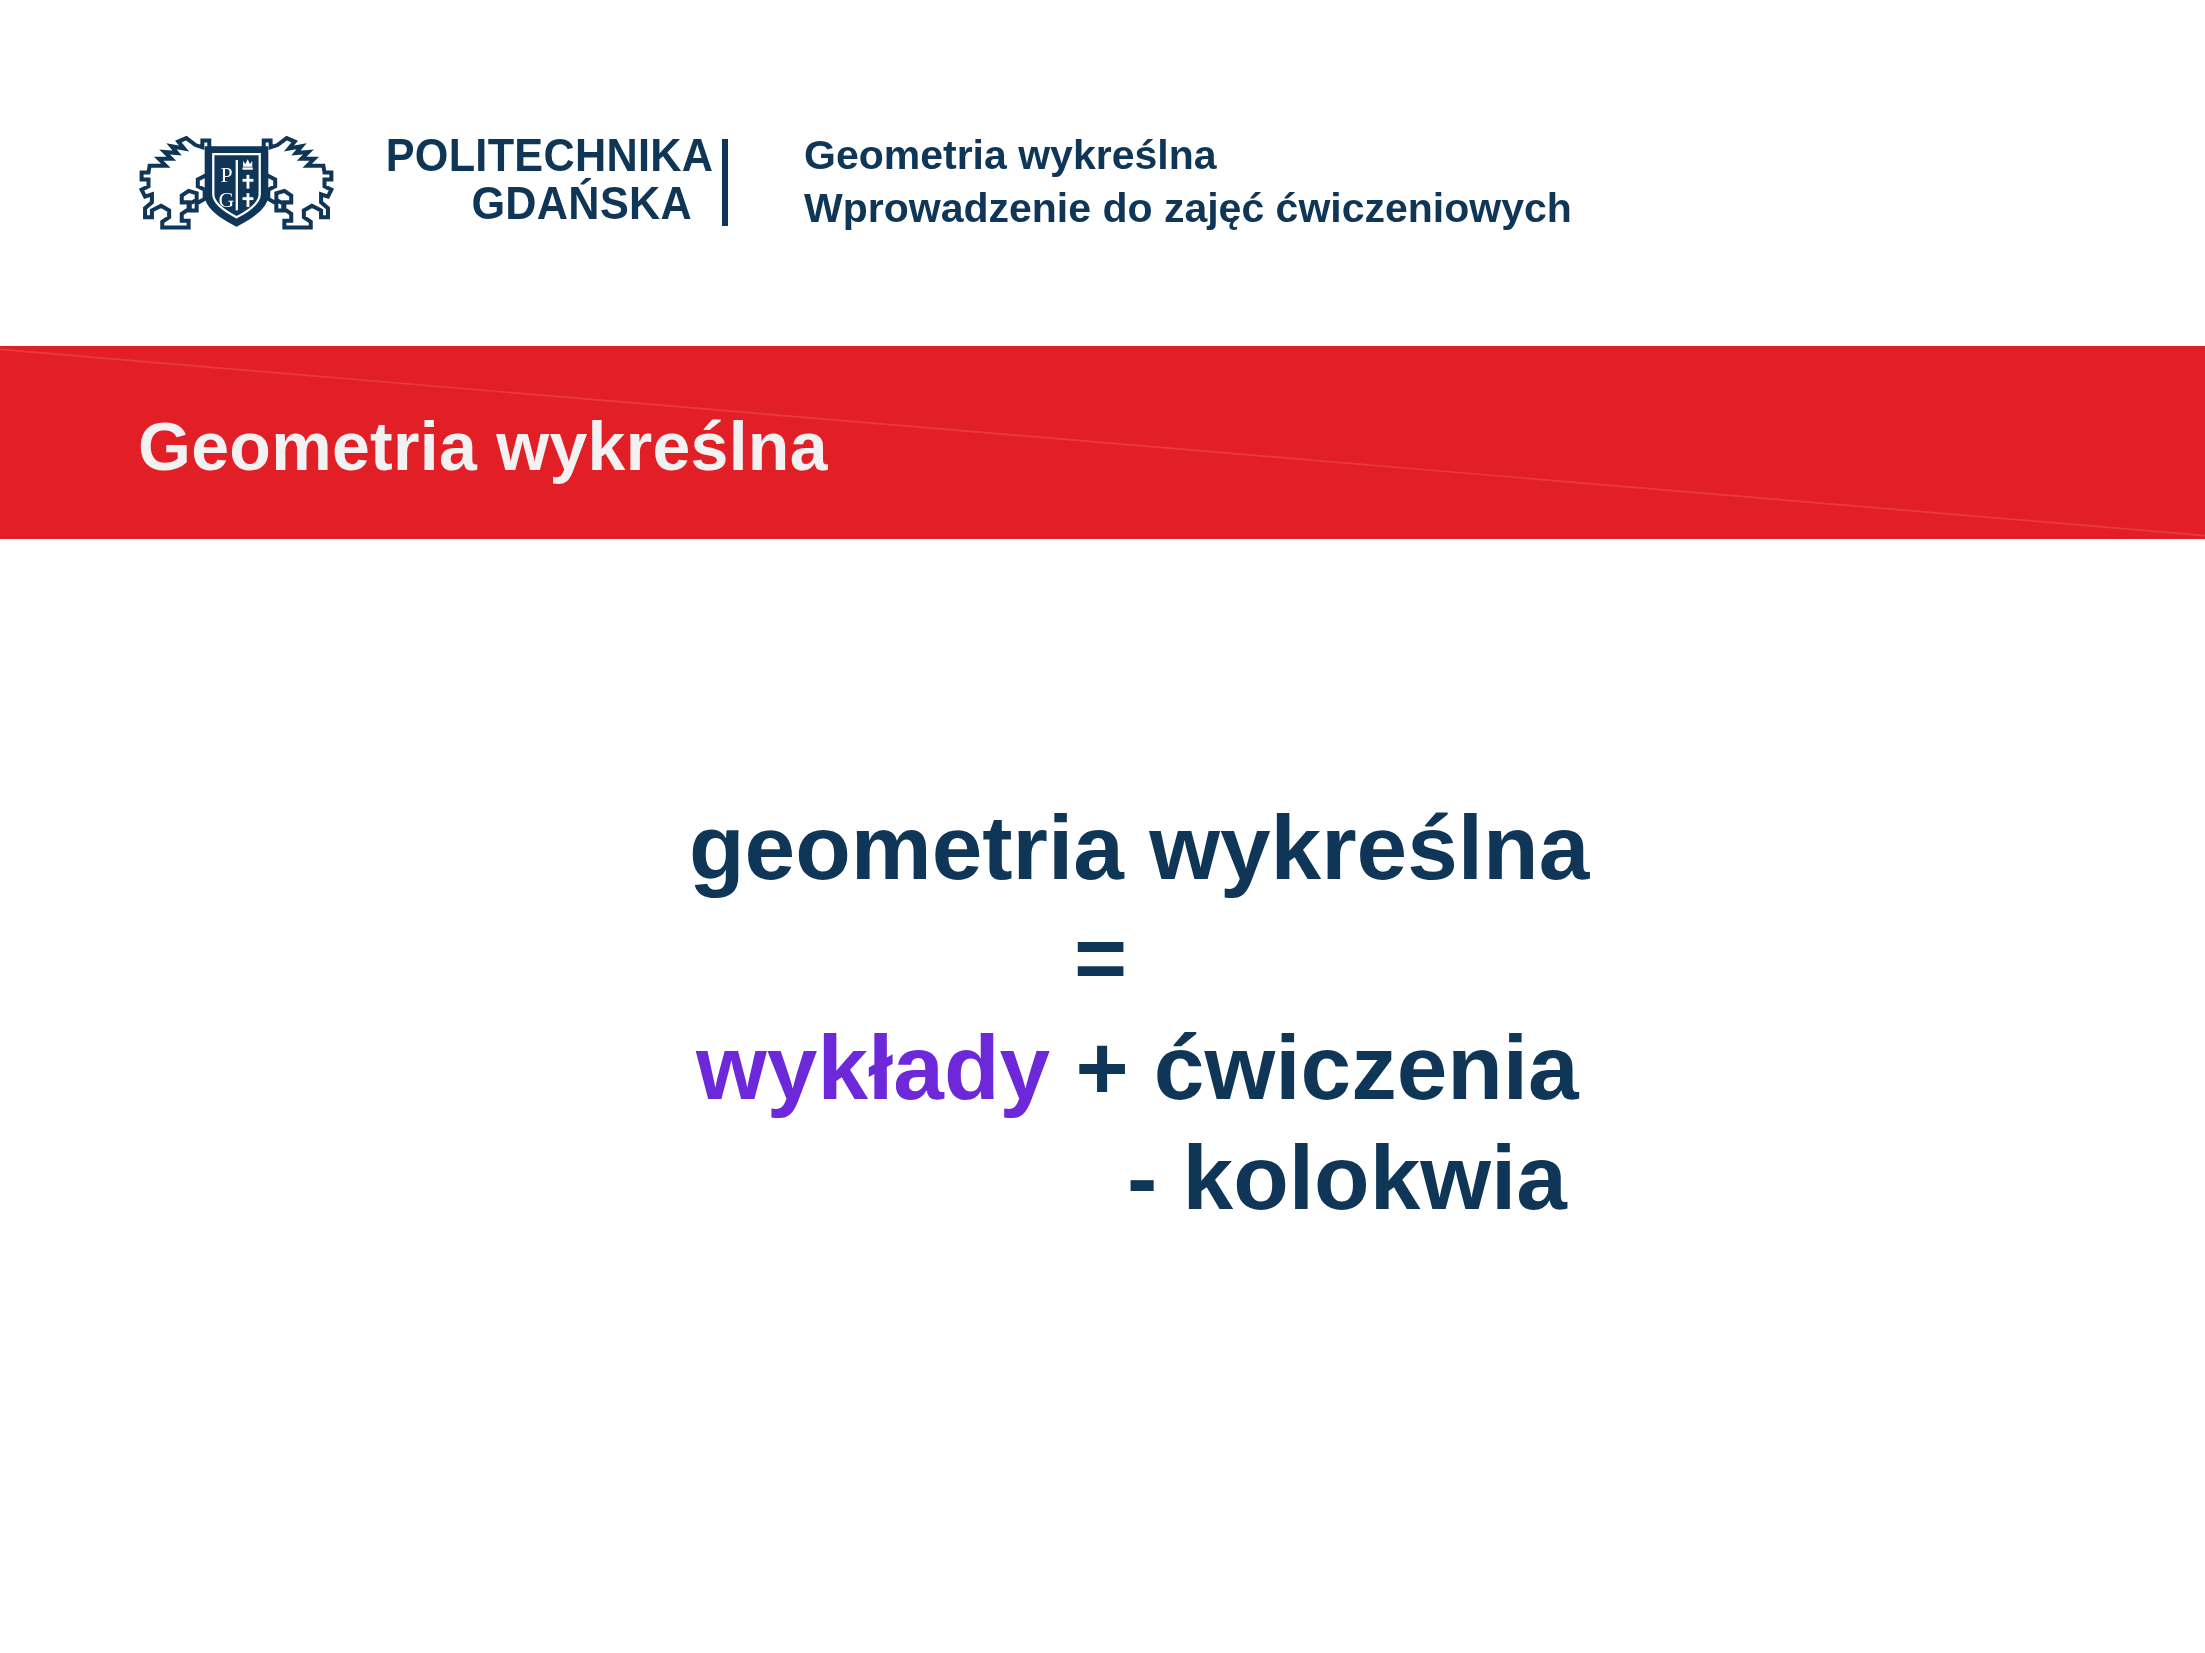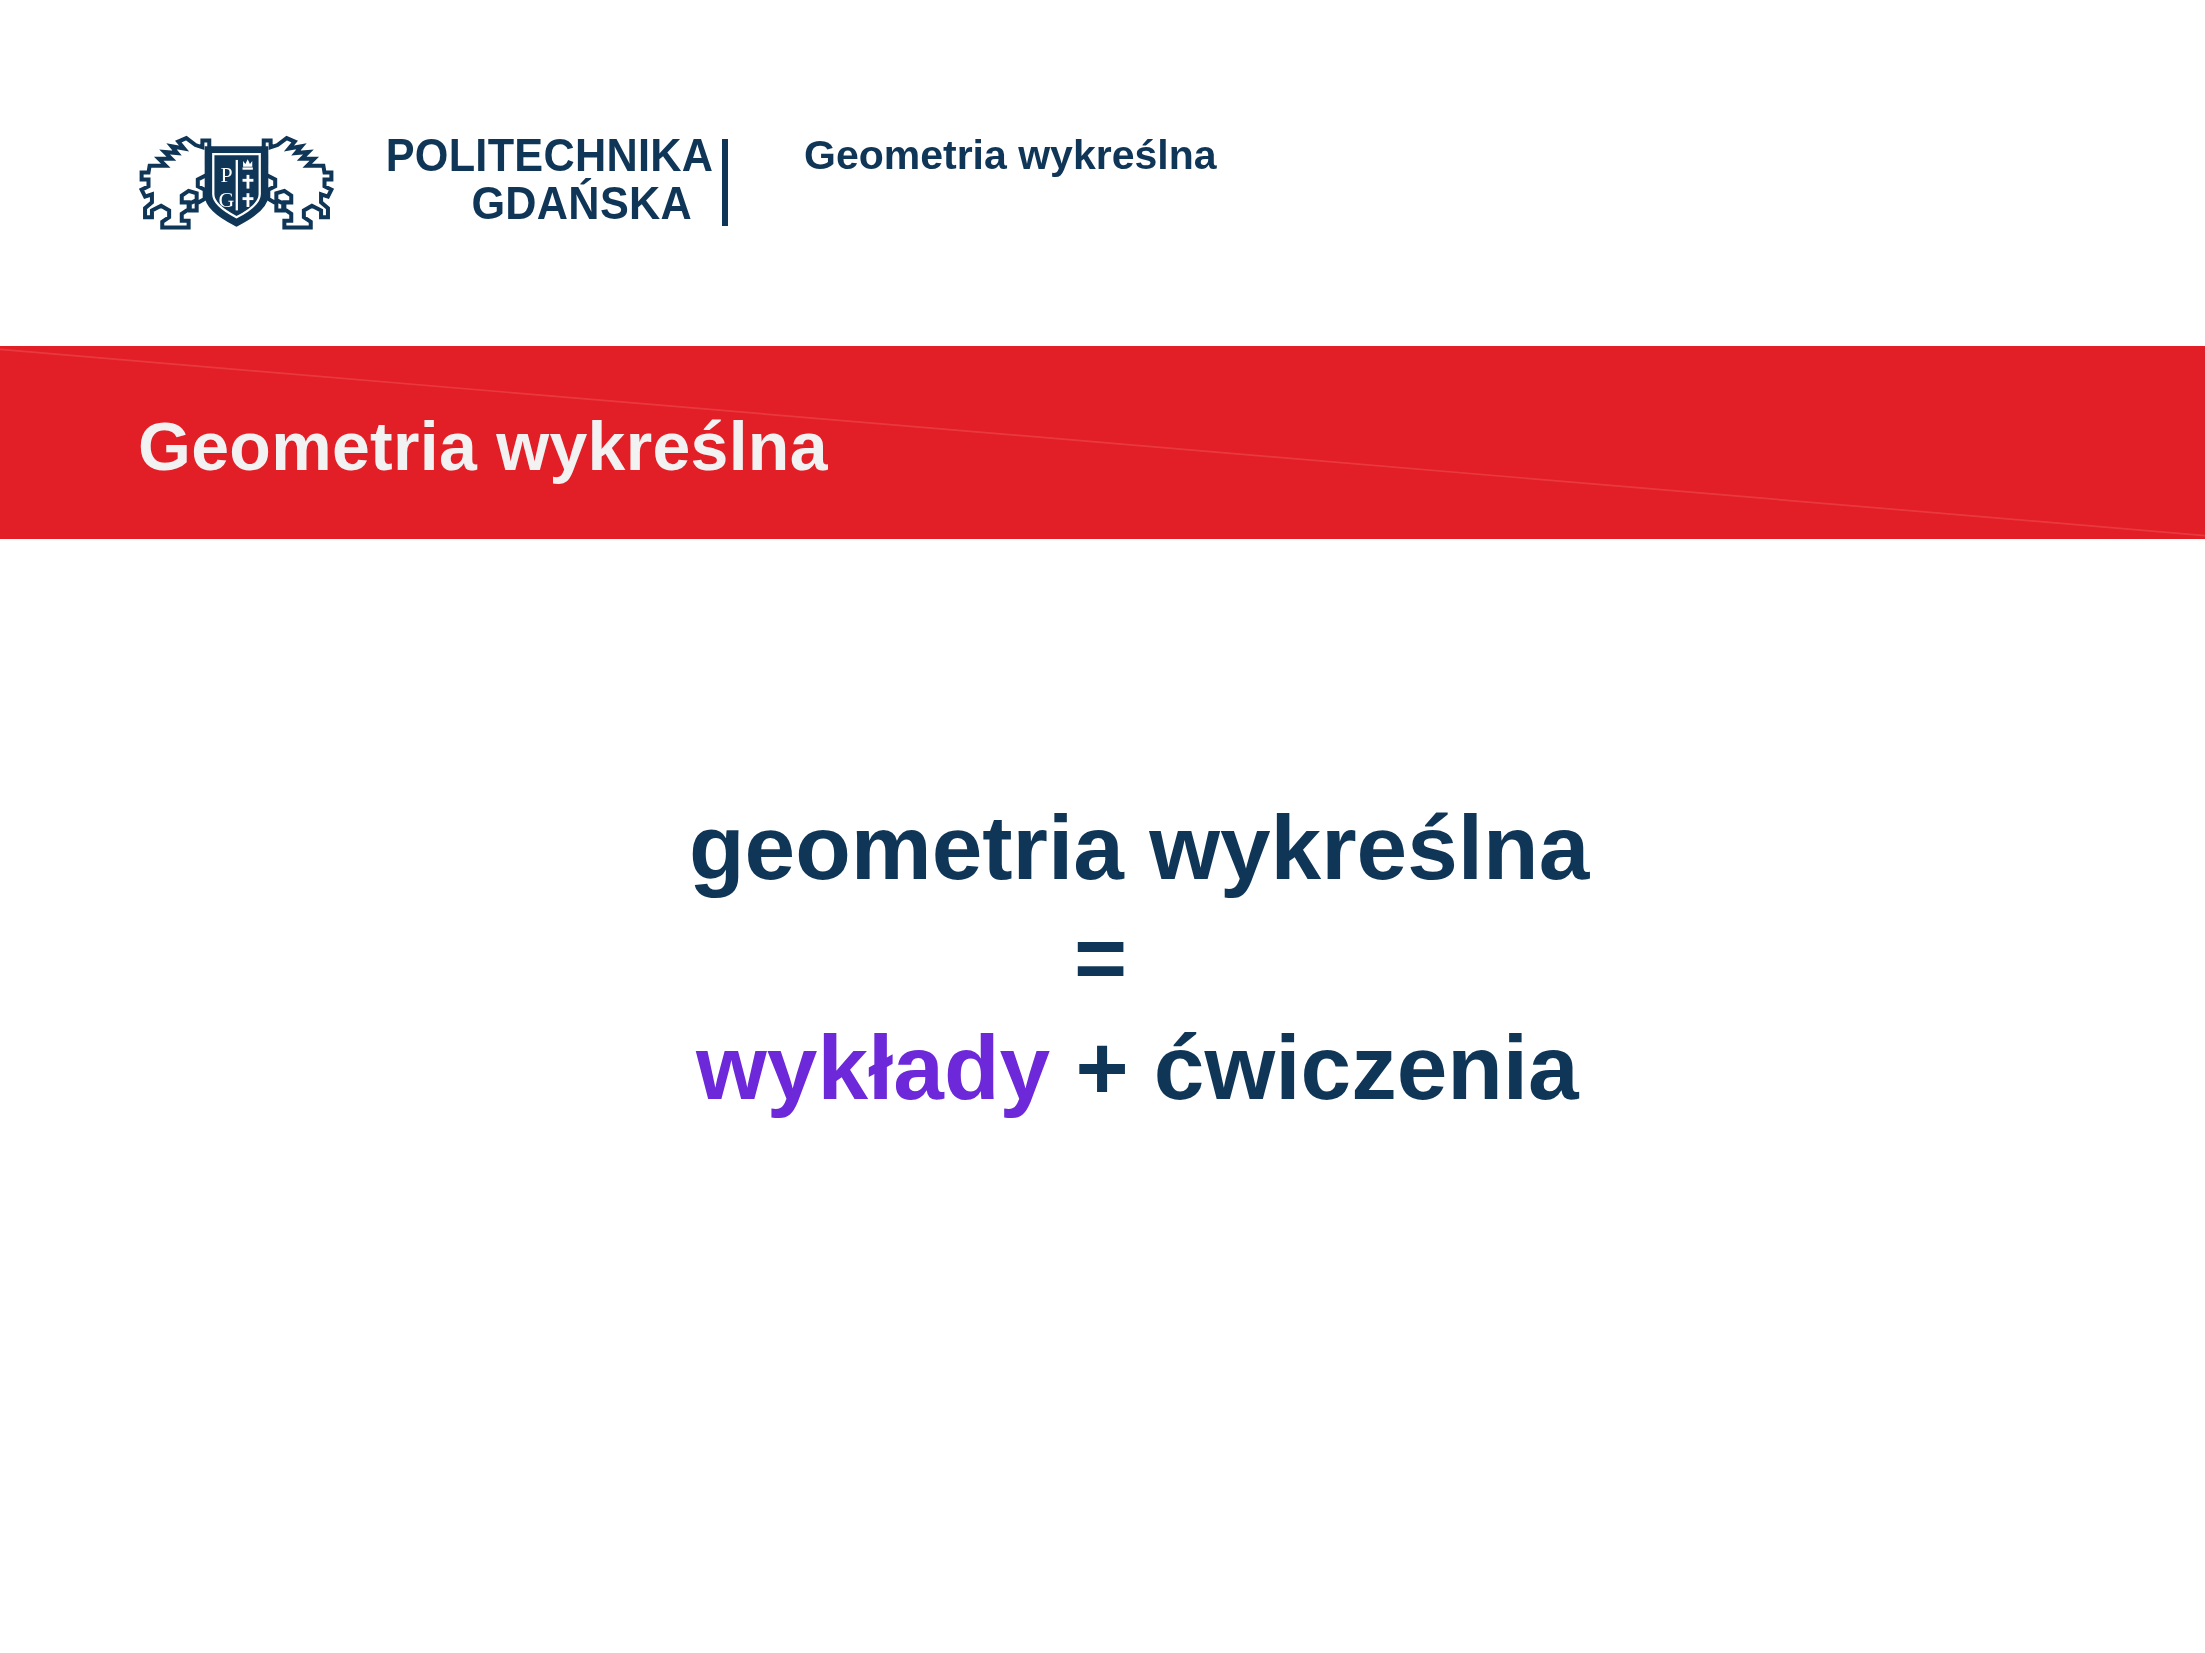--- a/index.html
+++ b/index.html
@@ -189,20 +189,21 @@
 
     <div class="wordmark">
       <span class="wm-line">POLITECHNIKA</span>
       <span class="wm-line">GDAŃSKA</span>
     </div>
 
     <div class="header-divider"></div>
 
     <div class="header-subject">
       <span class="hs-line">Geometria wykreślna</span>
+      <span class="hs-line">Wprowadzenie do zajęć ćwiczeniowych</span>
     </div>
   </div>
 
   <div class="section-band">
     <svg class="band-streak" viewBox="0 0 3840 336" preserveAspectRatio="none" xmlns="http://www.w3.org/2000/svg">
       <line x1="0" y1="6" x2="3840" y2="330" stroke="#F05055" stroke-width="3" opacity="0.55"></line>
     </svg>
   </div>
   <div class="band-title">Geometria wykreślna</div>
 
@@ -214,17 +215,20 @@
 
     <div class="eq-line line-2">
       <span>=</span>
     </div>
 
     <div class="eq-line line-3">
       <span class="accent-red">wykłady</span><span class="navy">&nbsp;</span><span class="navy">+</span><span class="navy">&nbsp;</span><span class="navy">ćwiczenia</span>
     </div>
 
 
+    <div class="eq-line line-5">
+      <span>- kolokwia</span>
+    </div>
 
   </div>
 
 </div>
 
 
 </body></html>

